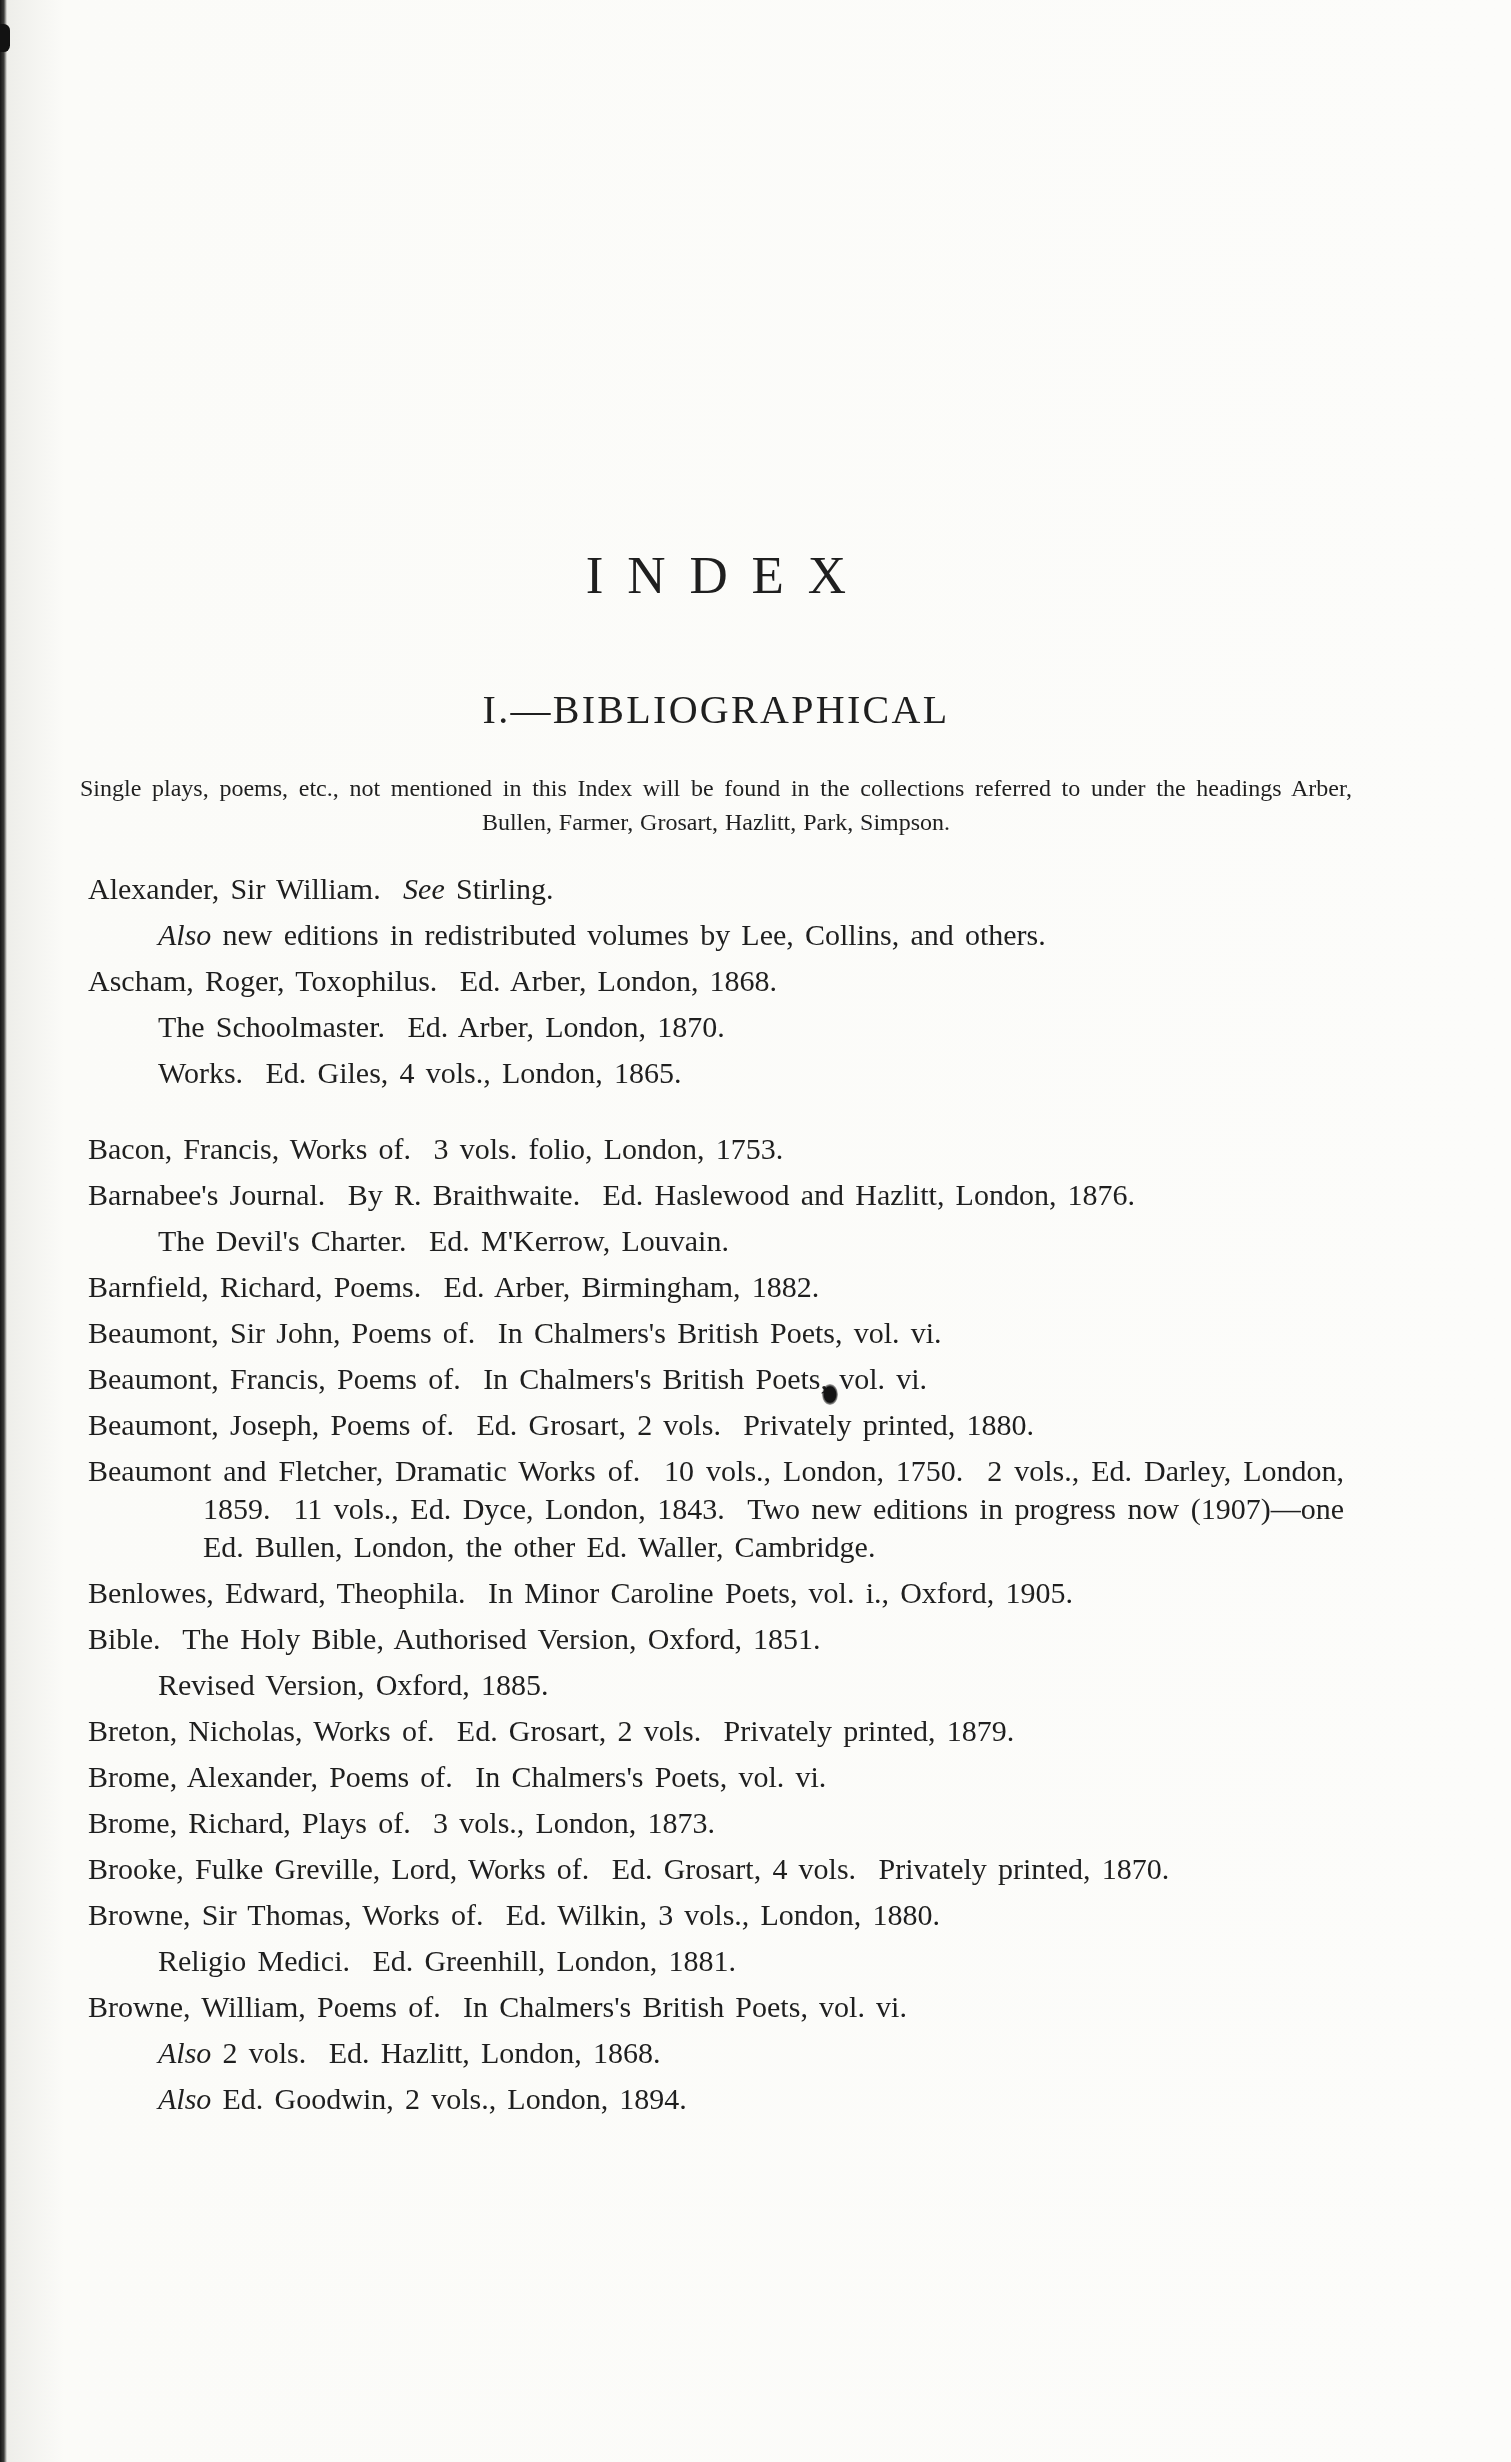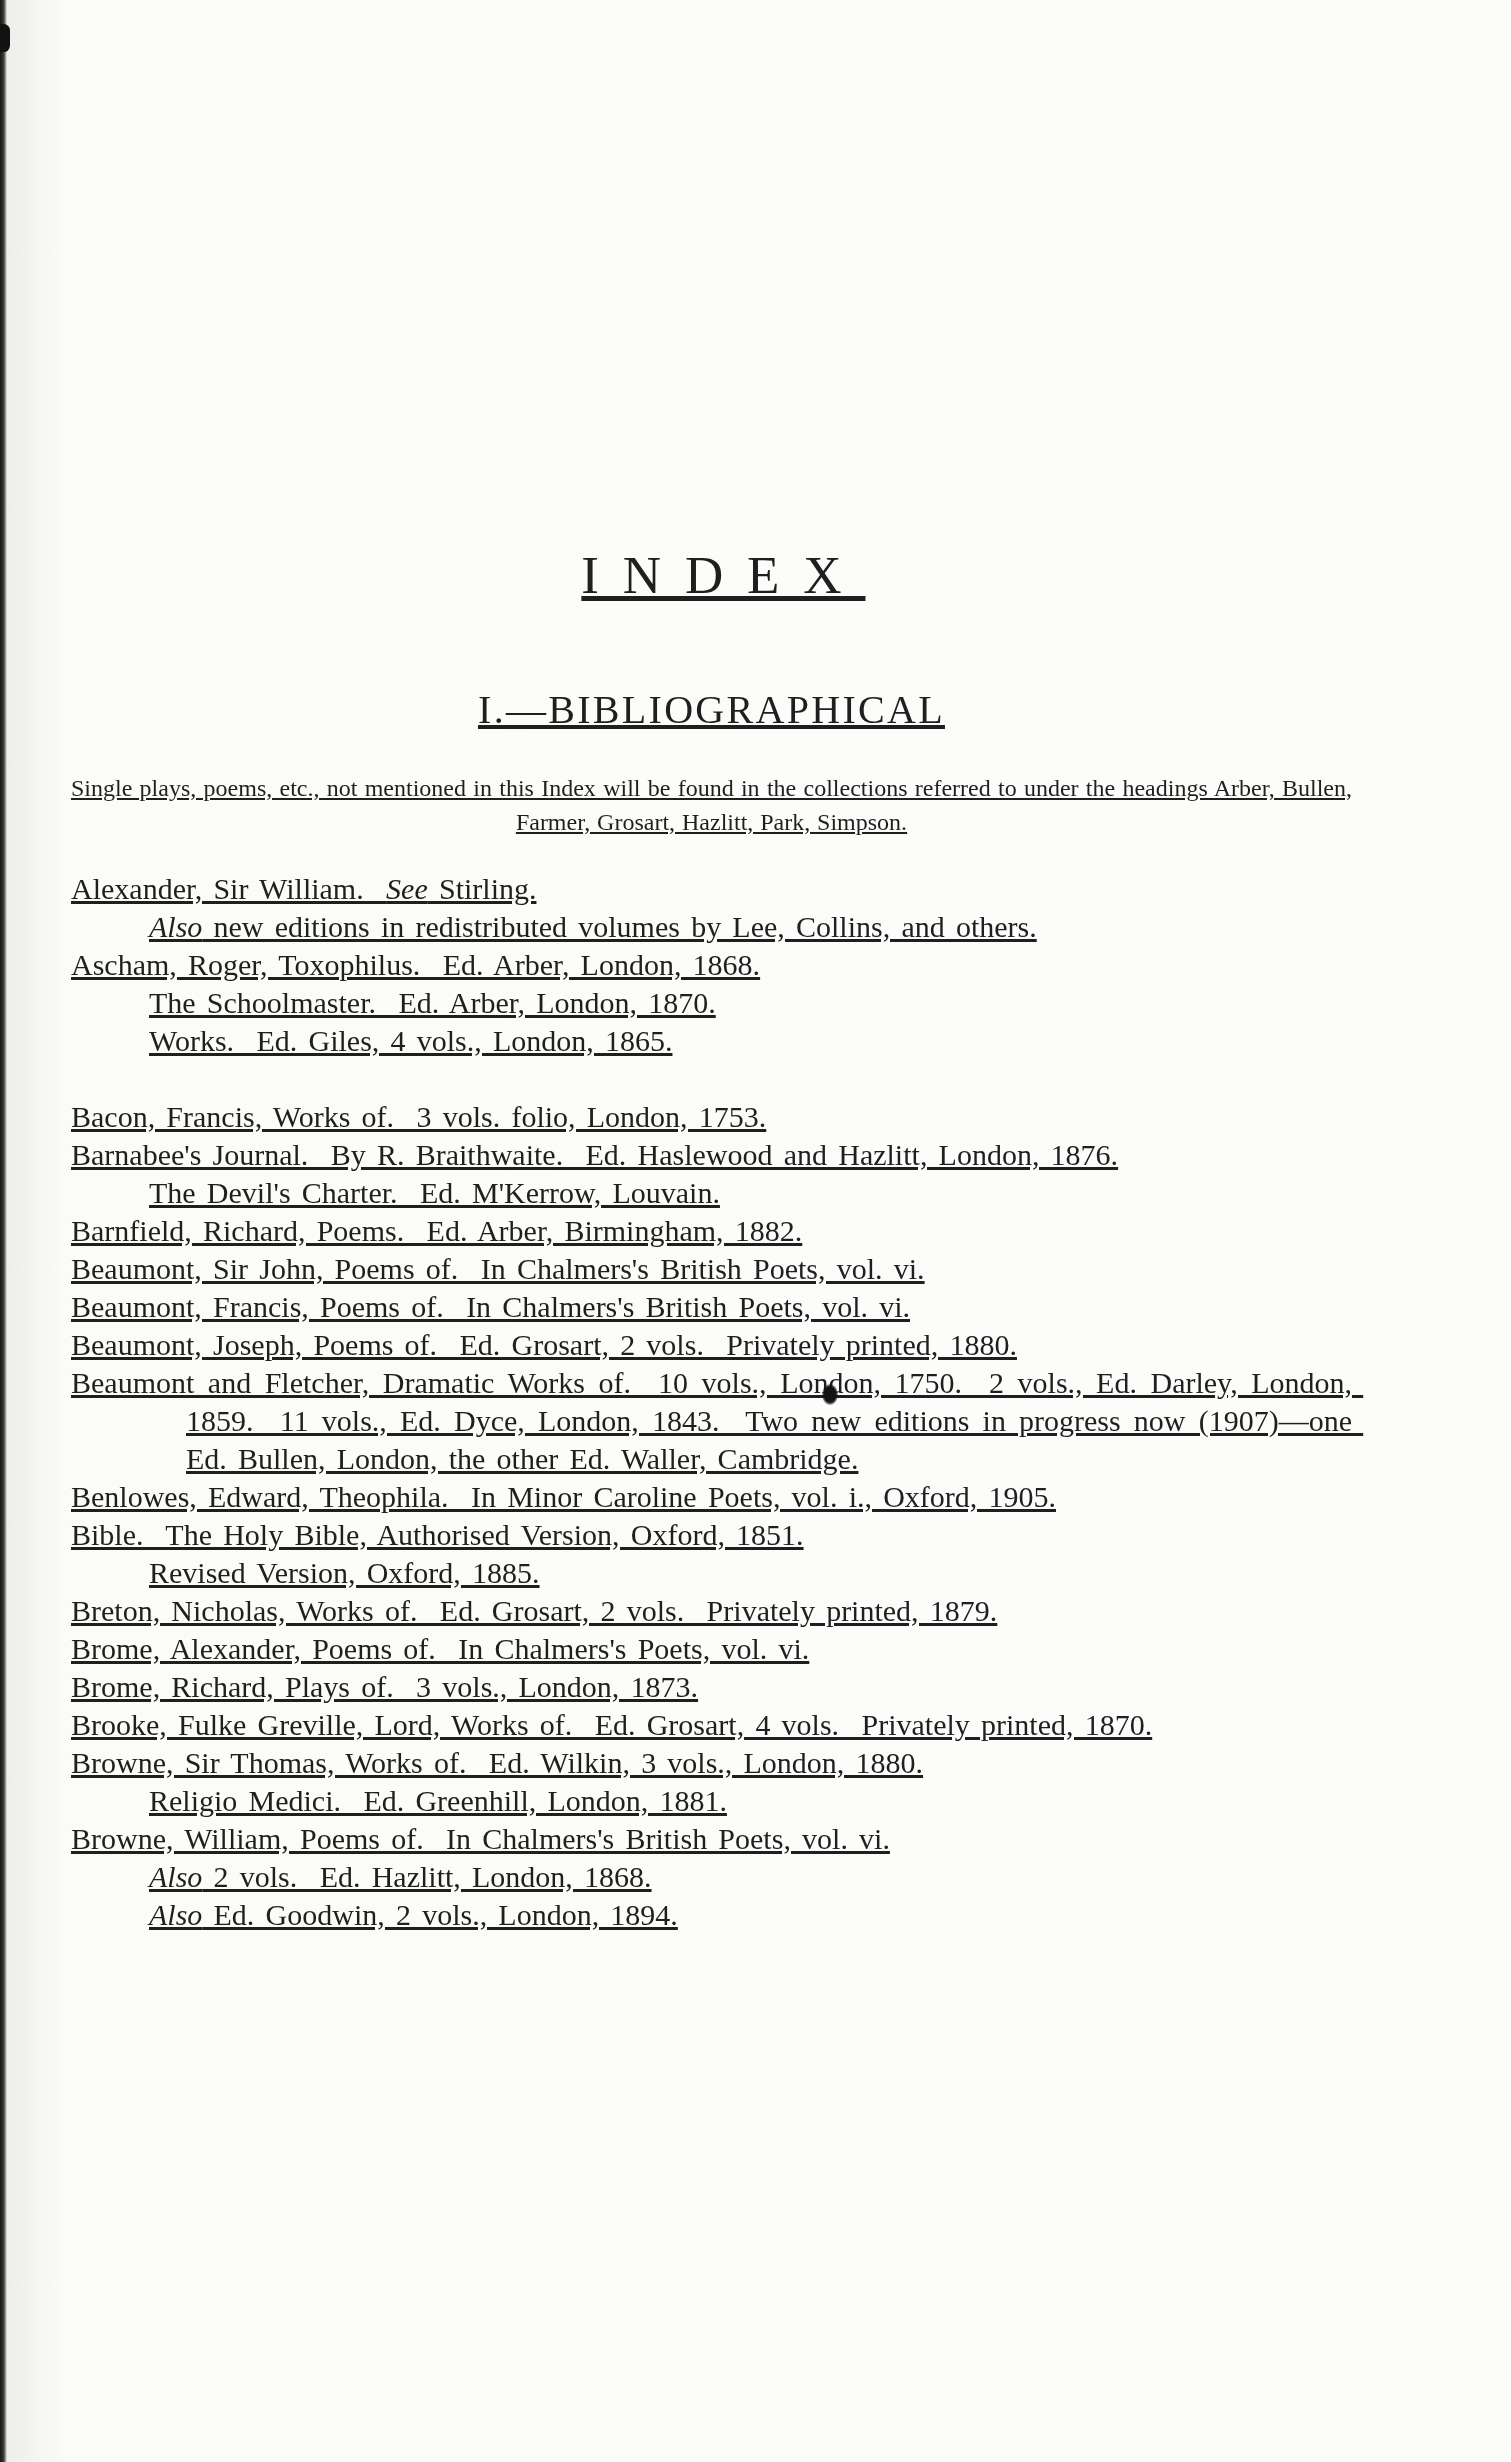--- a/index.html
+++ b/index.html
@@ -33,24 +33,23 @@
   }
   .ink-smudge {
     position: absolute;
     left: 822px; top: 1384px;
     width: 15.6px; height: 21px;
     border-radius: 50%;
     background: radial-gradient(ellipse at center, #131313 0%, #131313 52%, rgba(19,19,19,0) 78%);
   }
   .content {
     position: absolute;
-    left: 71px;
+    left: 80px;
     right: 160px;
     top: 0;
-    text-decoration: underline;
   }
   .title {
     margin: 545px 0 0 0;
     padding-left: 0.45em;
     font-size: 53px;
     font-weight: 400;
     letter-spacing: 0.45em;
     text-align: center;
     line-height: 60px;
   }
@@ -69,21 +68,21 @@
     text-align: justify;
     text-align-last: center;
     word-spacing: 0.9px;
   }
   .entries {
     margin-top: 31px;
     font-size: 30px;
     line-height: 38px;
   }
   .entry {
-    margin: 0;
+    margin: 8px;
     padding-left: 115px;
     text-indent: -115px;
     text-align: justify;
     white-space: pre-wrap;
     word-spacing: 3.7px;
   }
   .entry.ind1 {
     margin-left: 78px;
     padding-left: 38px;
     text-indent: -38px;

